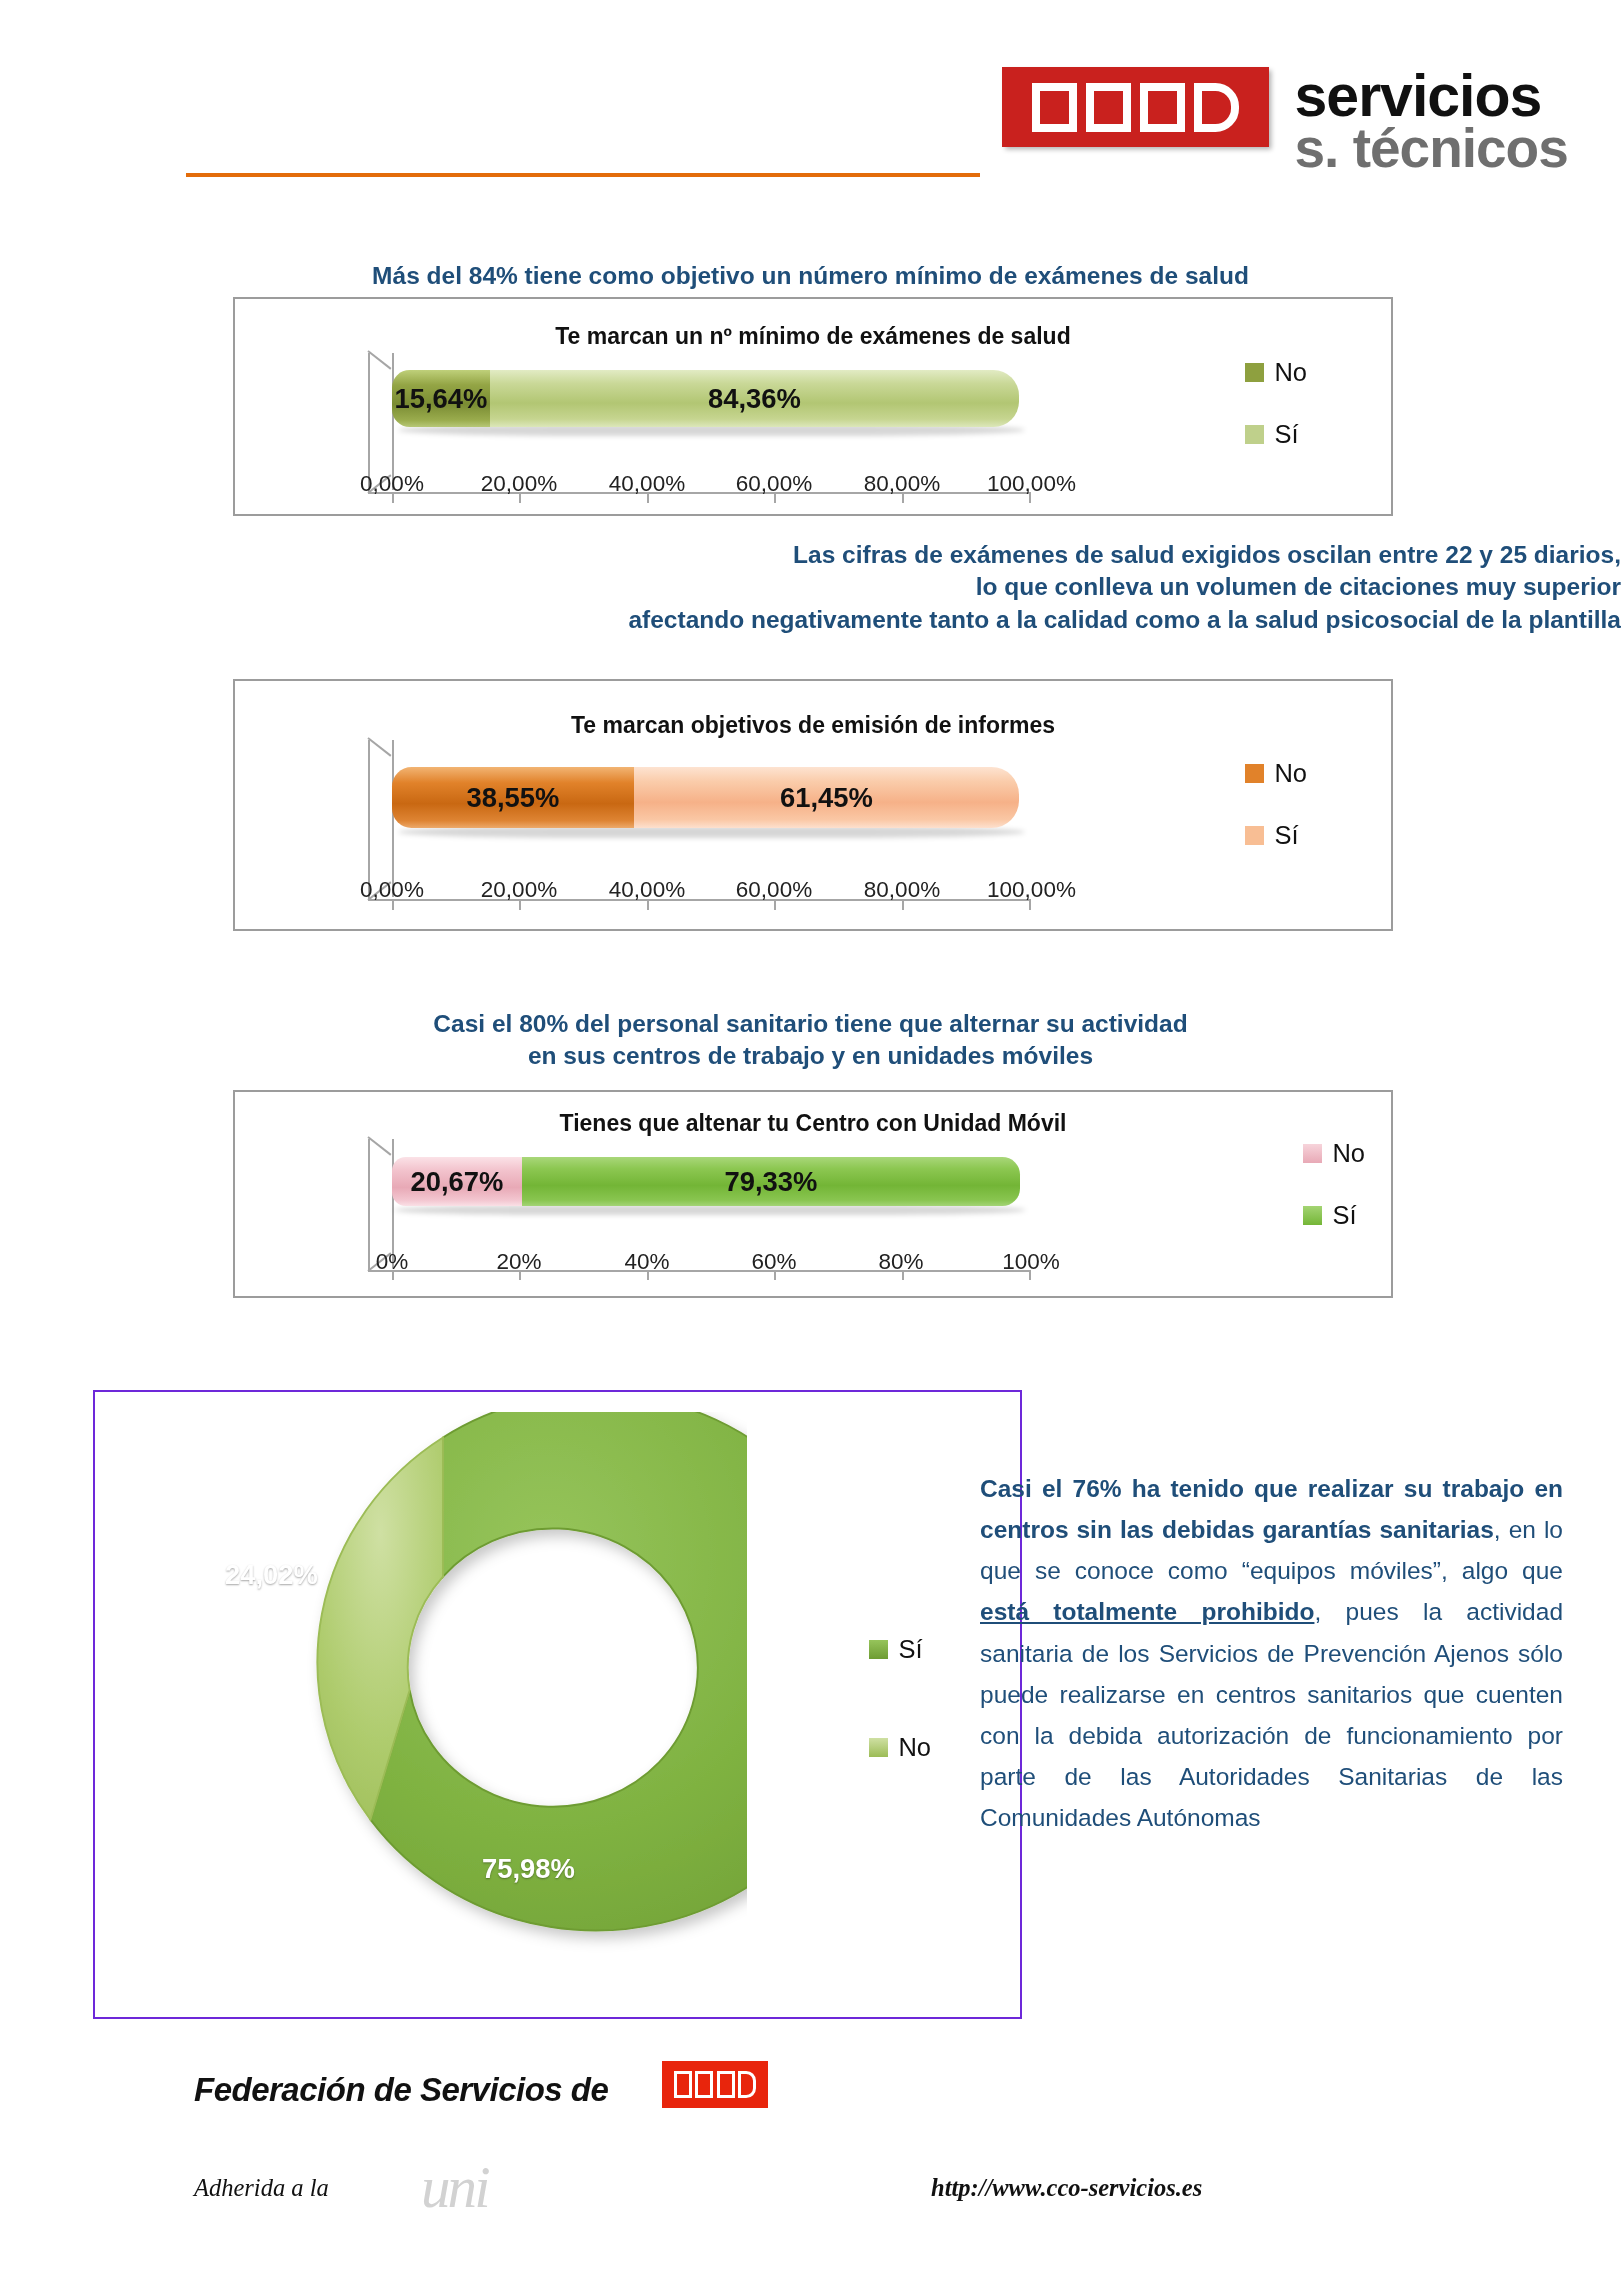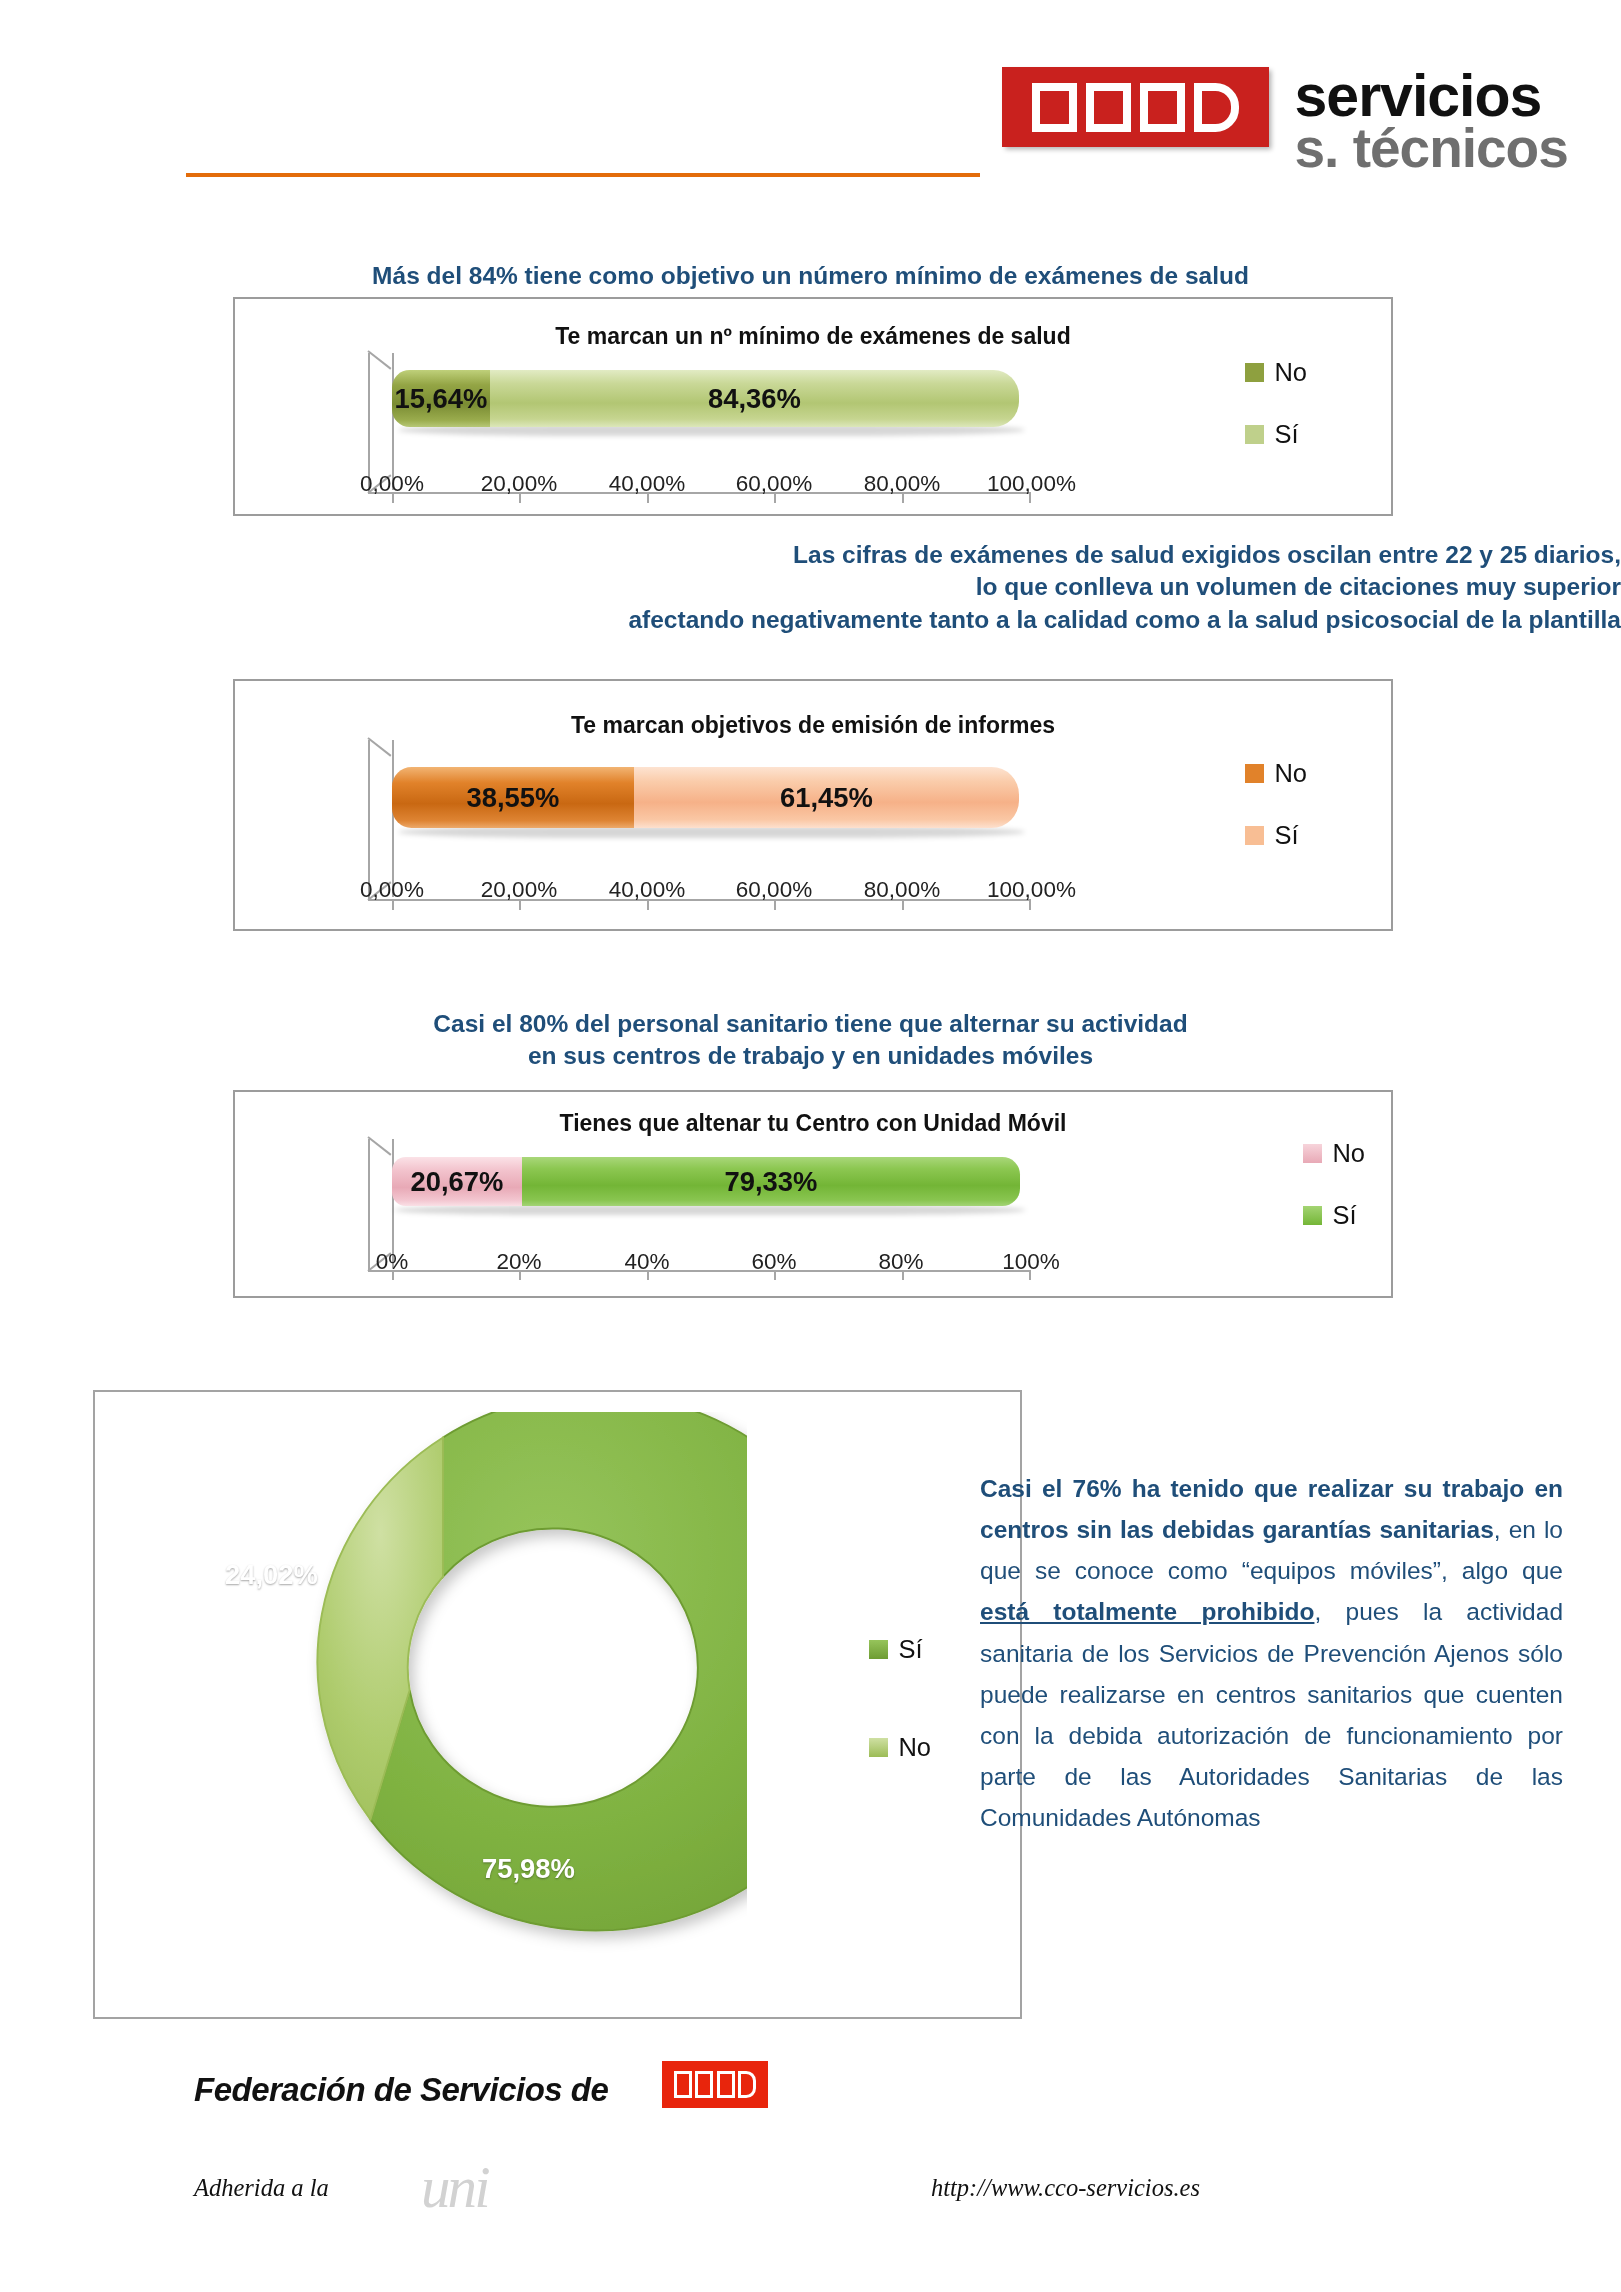--- a/index.html
+++ b/index.html
@@ -85,21 +85,21 @@
     position: absolute; text-align: center; font-size: 22.5px; color: #222222;
   }
 
   
   .legend { position: absolute; }
   .legend-row { display: flex; align-items: center; margin-bottom: 33px; }
   .legend-sw { width: 18.6px; height: 18.6px; margin-right: 10.8px; }
   .legend-tx { font-size: 25.5px; color: #111111; }
 
   
-  .donut-box { position: absolute; border: 2px solid #a3a3a3; background: #ffffff; padding-left: 48px; }
+  .donut-box { position: absolute; border: 2px solid #6d28d9; background: #ffffff; padding-left: 48px; }
   .donut-wrap { position: absolute; }
   .donut-lbl {
     position: absolute; font-size: 27.4px; font-weight: bold; color: #ffffff;
     text-shadow: 0 1px 2px rgba(0,0,0,0.35);
   }
   .donut-legend { position: absolute; }
   .donut-legend .legend-row { margin-bottom: 69px; }
 
   
   .side-par {
@@ -365,17 +365,17 @@
   <div class="footer" style="top:2049px; height:157px;">
     <div class="foot-fed" style="left:194px; top:21.6px;">Federación de Servicios de</div>
     <div class="foot-ccoo" style="left:662px; top:11.8px;">
       <span></span>
         <span></span>
         <span></span>
         <span class="d"></span>
     </div>
     <div class="foot-line" style="left:194px; top:125px;">Adherida a la</div>
     <div class="uni-mark" style="left:421px; top:104px;">uni</div>
-    <div class="foot-line" style="left:931px; top:125px;">http://www.cco-servicios.es</div>
+    <div class="foot-line" style="left:931px; top:125px;font-weight:bold;">http://www.cco-servicios.es</div>
   </div>
 
 </div>
 
 
 </body></html>

